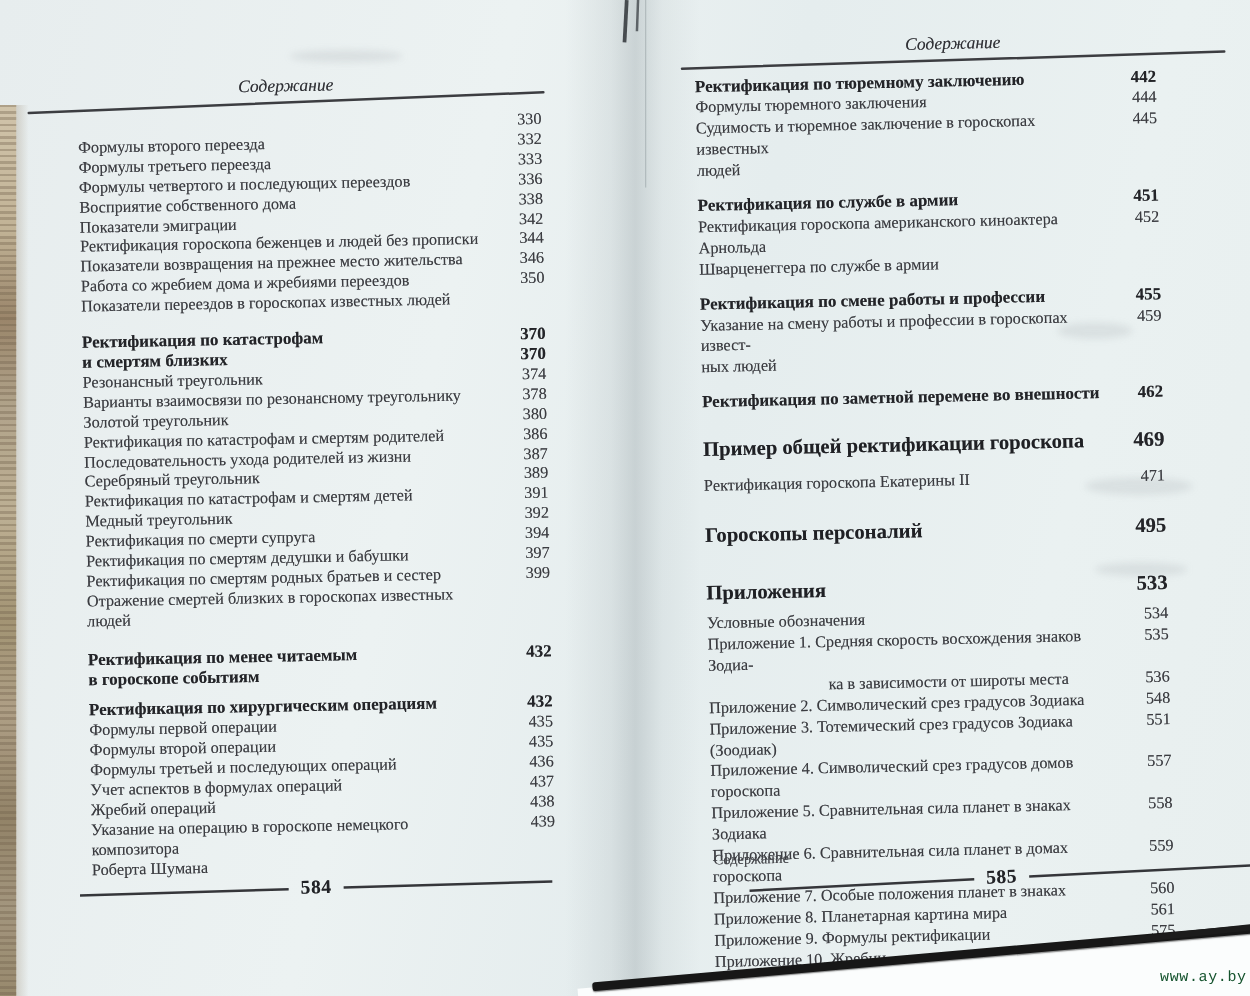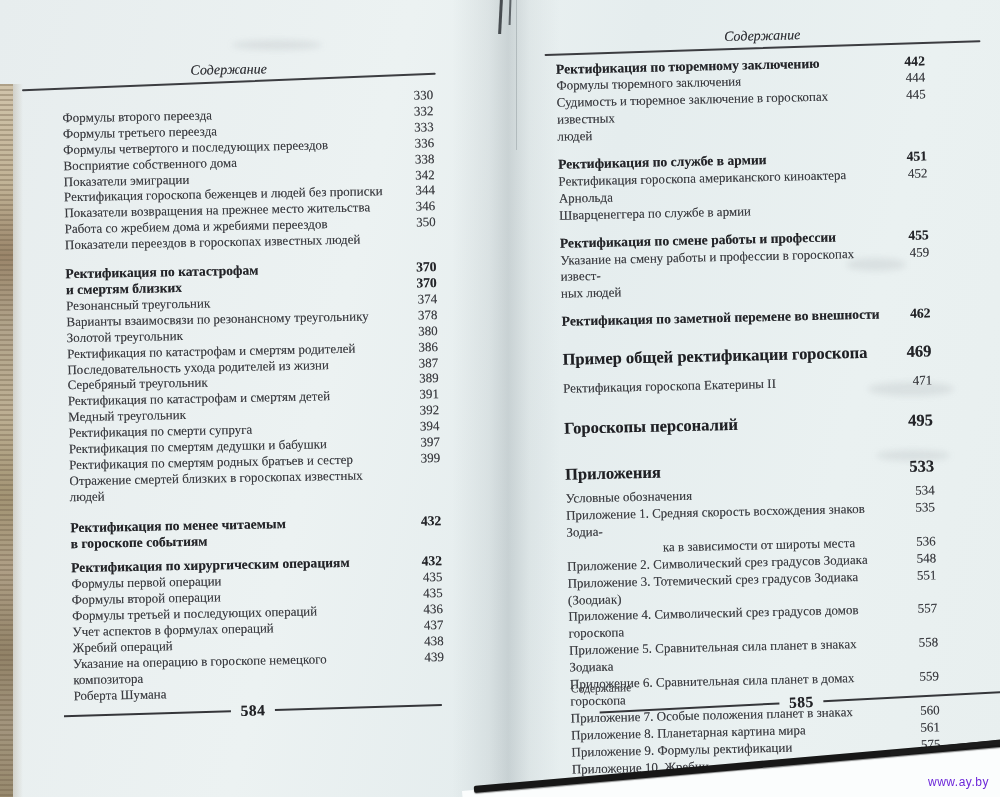--- a/index.html
+++ b/index.html
@@ -55,22 +55,22 @@
   .footer-line .pnum{font-weight:bold;font-size:15.5px;color:#222327;letter-spacing:.5px;}
   .running-footer{position:absolute;left:12px;top:650px;font-size:11.5px;color:#44454a;}
   
   .bottom-white{position:absolute;left:462px;top:791px;width:570px;height:70px;
     background:#fbfdfd;transform:rotate(-5deg);transform-origin:left top;}
   .bottom-bar{position:absolute;left:474px;top:786px;width:546px;height:7px;
     background:#171717;transform:rotate(-5deg);transform-origin:left center;border-radius:2px;
     box-shadow:0 1px 1px rgba(20,20,20,.5);}
   .bottom-bar2{position:absolute;left:890px;top:751px;width:120px;height:5px;
     background:#1c1c1c;transform:rotate(-6deg);transform-origin:left center;border-radius:2px;}
-  .watermark{position:absolute;left:928px;top:775px;font-family:Liberation Sans, sans-serif;
-    font-size:12px;color:#6d28d9;letter-spacing:.5px;}
+  .watermark{position:absolute;left:928px;top:775px;font-family:Liberation Mono, monospace;
+    font-size:12px;color:#14532d;letter-spacing:.5px;}
   
   .smudge{position:absolute;background:rgba(120,126,132,.14);filter:blur(3px);border-radius:50%;}
   .sm1{left:232px;top:40px;width:90px;height:10px;}
   .sm2{left:868px;top:382px;width:86px;height:14px;}
   .sm3{left:876px;top:450px;width:74px;height:11px;}
   .sm4{left:846px;top:258px;width:60px;height:13px;}
 </style>
 </head>
 <body>
 

